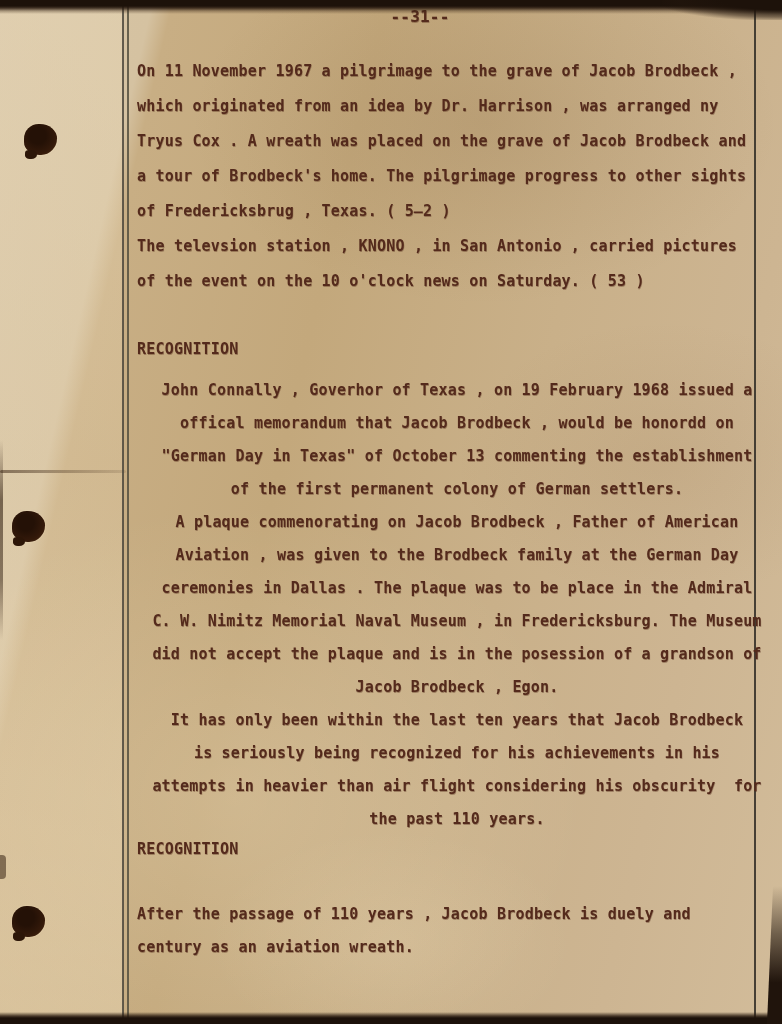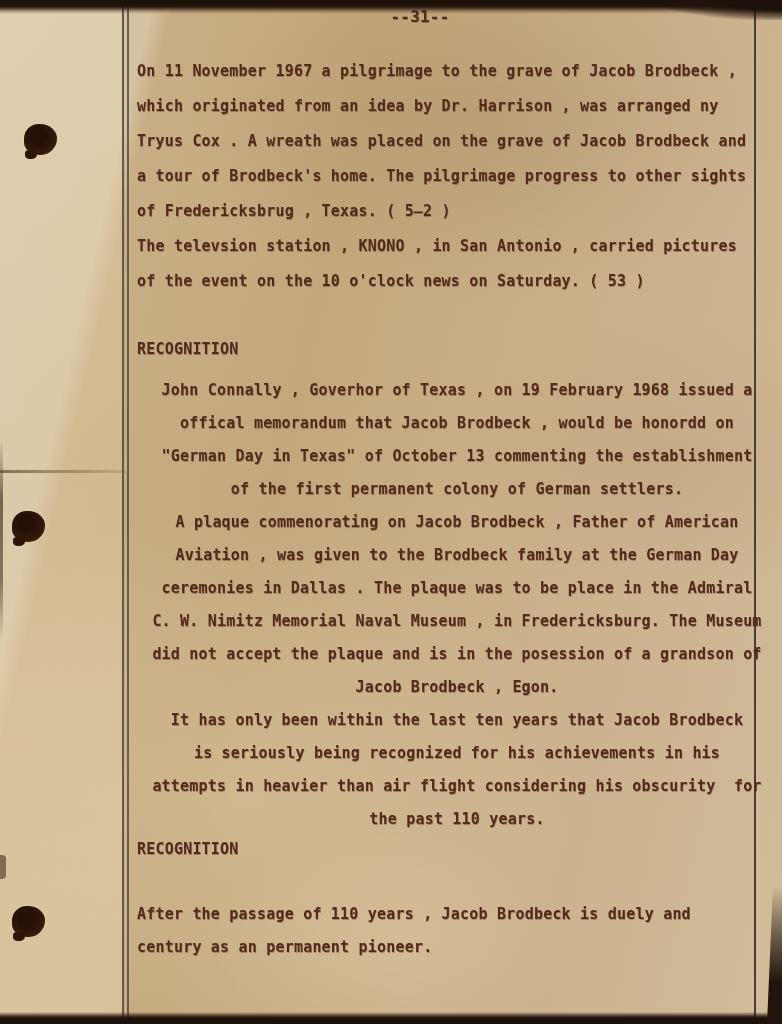--- a/index.html
+++ b/index.html
@@ -114,20 +114,20 @@
 <div class="ink page-number">--31--</div>
 
 <div class="ink tblock block-1"><div class="tline">On 11 November 1967 a pilgrimage to the grave of Jacob Brodbeck ,</div><div class="tline">which originated from an idea by Dr. Harrison , was arranged ny</div><div class="tline">Tryus Cox . A wreath was placed on the grave of Jacob Brodbeck and</div><div class="tline">a tour of Brodbeck's home. The pilgrimage progress to other sights</div><div class="tline">of Fredericksbrug , Texas. ( 5̶2 )</div><div class="tline">The televsion station , KNONO , in San Antonio , carried pictures</div><div class="tline">of the event on the 10 o'clock news on Saturday. ( 53 )</div></div>
 
 <div class="ink heading-1">RECOGNITION</div>
 
 <div class="ink tblock block-2"><div class="tline">John Connally , Goverhor of Texas , on 19 February 1968 issued a</div><div class="tline">offical memorandum that Jacob Brodbeck , would be honordd on</div><div class="tline">"German Day in Texas" of October 13 commenting the establishment</div><div class="tline">of the first permanent colony of German settlers.</div><div class="tline">A plaque commenorating on Jacob Brodbeck , Father of American</div><div class="tline">Aviation , was given to the Brodbeck family at the German Day</div><div class="tline">ceremonies in Dallas . The plaque was to be place in the Admiral</div><div class="tline">C. W. Nimitz Memorial Naval Museum , in Fredericksburg. The Museum</div><div class="tline">did not accept the plaque and is in the posession of a grandson of</div><div class="tline">Jacob Brodbeck , Egon.</div><div class="tline">It has only been within the last ten years that Jacob Brodbeck</div><div class="tline">is seriously being recognized for his achievements in his</div><div class="tline">attempts in heavier than air flight considering his obscurity  for</div><div class="tline">the past 110 years.</div></div>
 
 <div class="ink heading-2">RECOGNITION</div>
 
-<div class="ink tblock block-3"><div class="tline">After the passage of 110 years , Jacob Brodbeck is duely and</div><div class="tline">century as an permanent pioneer.</div></div>
+<div class="ink tblock block-3"><div class="tline">After the passage of 110 years , Jacob Brodbeck is duely and</div><div class="tline">century as an aviation wreath.</div></div>
 
 <div class="edge-top"></div>
 <div class="edge-top-right"></div>
 <div class="edge-bottom"></div>
 <div class="edge-right-bottom"></div>
 <div class="edge-left-sliver-1"></div>
 <div class="edge-left-sliver-2"></div>
 
 </body></html>

